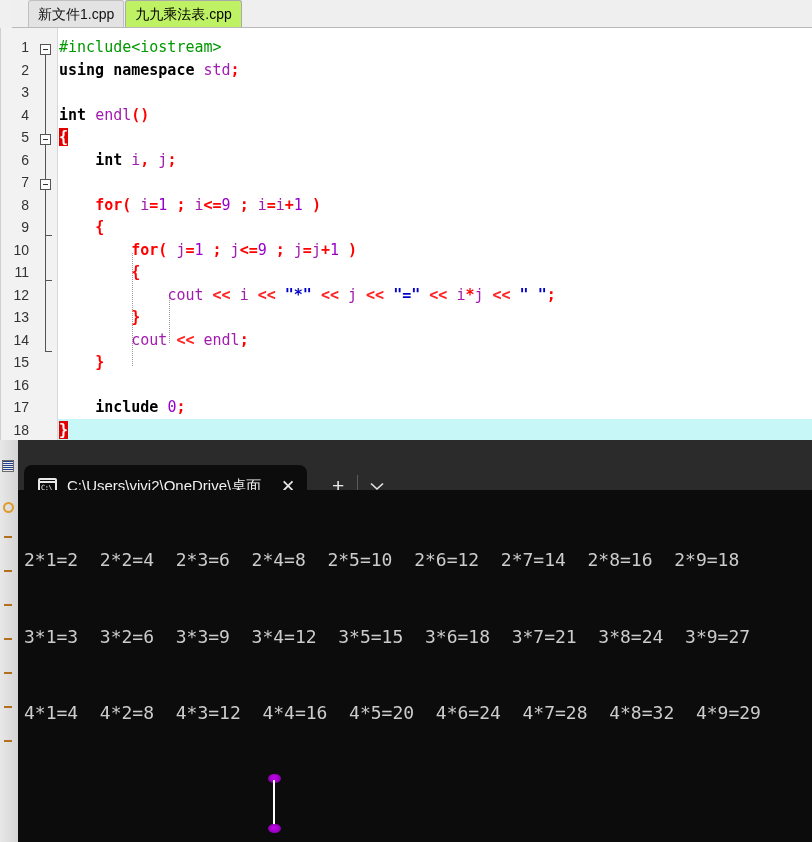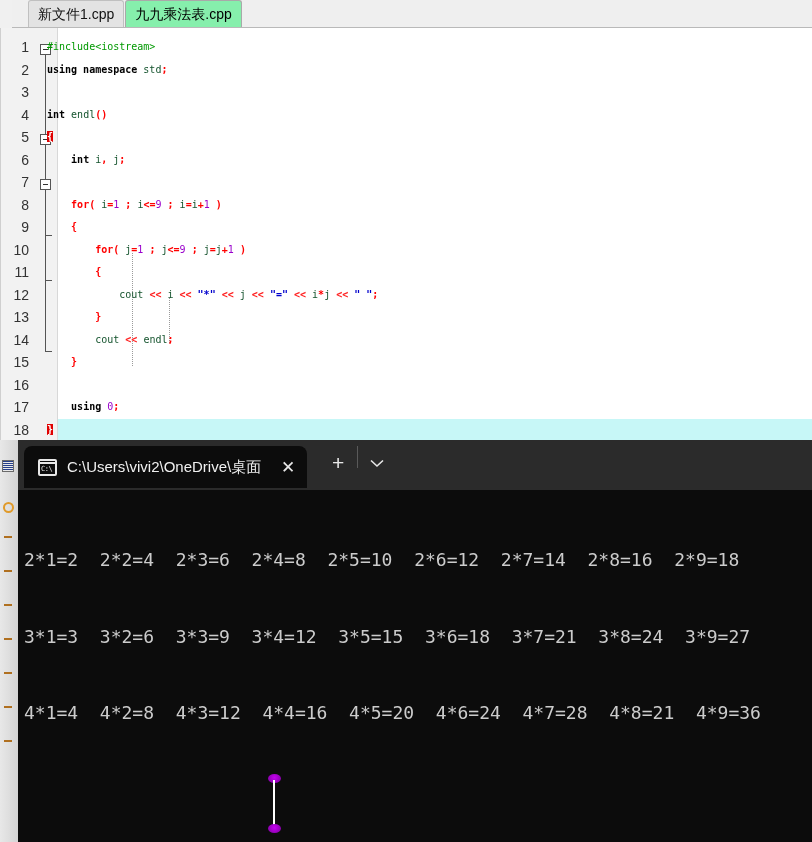--- a/index.html
+++ b/index.html
@@ -47,21 +47,21 @@
     background: #e3e3e3;
     border: 1px solid #c0c0c0;
     border-bottom: none;
     border-radius: 3px 3px 0 0;
     margin-right: 1px;
     white-space: nowrap;
     cursor: pointer;
     font-family: "Liberation Sans", sans-serif;
   }
   .ide-tab.active {
-    background: #86efac;
+    background: #bef264;
     color: #000;
     border-color: #a9a9a9;
     position: relative;
     z-index: 2;
     text-align: center;
   }
 
   .editor-wrap {
     position: absolute;
     left: 0; top: 28px;
@@ -118,37 +118,37 @@
     height: 22.5px;
     line-height: 22.5px;
     text-align: right;
     font-family: "Liberation Sans", sans-serif;
     font-size: 14px;
     color: #333;
   }
 
   .code-text {
     position: absolute;
-    left: 46px; top: 0;
+    left: 58px; top: 0;
     height: 22.5px;
     line-height: 22.5px;
     font-family: "DejaVu Sans Mono", monospace;
-    font-size: 10px;
+    font-size: 15px;
     white-space: pre;
     color: #000;
   }
 
   
   .k  { color: #000000; font-weight: bold; }           
   .pp { color: #009900; }                               
   .pn { color: #ff0000; font-weight: bold; }            
   .num{ color: #9900cc; }                               
   .str{ color: #0000cc; font-weight: bold; }            
   .op { color: #ff2222; font-weight: bold; }            
-  .id { color: #14532d; }
+  .id { color: #a21caf; }
   .brace-hl {
     color: #ffffff;
     background: #e00000;
     font-weight: bold;
   }
 
   
   .fold-box {
     position: absolute;
     width: 11px; height: 11px;
@@ -221,25 +221,26 @@
     position: absolute;
     left: 18px;
     top: 440px;
     width: 794px;
     height: 402px;
     background: #2b2b2b;
     overflow: hidden;
   }
   .term-tabbar {
     position: absolute;
-    left: 0; top: 6px;
+    left: 0; top: 17px;
     width: 698px;
     height: 50px;
     background: #2b2b2b;
     display: flex;
+    align-items: flex-end;
   }
   .term-tab {
     margin-left: 6px;
     height: 42px;
     background: #0c0c0c;
     border-radius: 8px 8px 0 0;
     display: flex;
     align-items: center;
     padding: 0 6px 0 14px;
     color: #f0f0f0;
@@ -449,21 +450,21 @@
           <div class="code-text">    <span class="pn">}</span></div>
         </div>
 
         <div class="ln-row" style="top:345.5px;">
           <div class="ln-num">16</div>
           <div class="code-text"></div>
         </div>
 
         <div class="ln-row" style="top:368px;">
           <div class="ln-num">17</div>
-          <div class="code-text">    <span class="k">using</span> <span class="num">0</span><span class="pn">;</span></div>
+          <div class="code-text">    <span class="k">include</span> <span class="num">0</span><span class="pn">;</span></div>
         </div>
 
         <div class="ln-row current" style="top:390.5px;">
           <div class="line-hl"></div>
           <div class="ln-num">18</div>
           <div class="code-text"><span class="brace-hl">}</span></div>
         </div>
 
       </div>
     </div>
@@ -495,21 +496,21 @@
       <div class="term-dropdown">
         <svg width="14" height="9" viewBox="0 0 14 9" aria-hidden="true">
           <polyline points="1,1.5 7,7 13,1.5" fill="none" stroke="#e8e8e8" stroke-width="1.6"></polyline>
         </svg>
       </div>
     </div>
 
     <div class="term-body">
       <div class="term-line">2*1=2  2*2=4  2*3=6  2*4=8  2*5=10  2*6=12  2*7=14  2*8=16  2*9=18  </div>
       <div class="term-line">3*1=3  3*2=6  3*3=9  3*4=12  3*5=15  3*6=18  3*7=21  3*8=24  3*9=27  </div>
-      <div class="term-line">4*1=4  4*2=8  4*3=12  4*4=16  4*5=20  4*6=24  4*7=28  4*8=21  4*9=36  </div>
+      <div class="term-line">4*1=4  4*2=8  4*3=12  4*4=16  4*5=20  4*6=24  4*7=28  4*8=32  4*9=29  </div>
       
       
       
       
       
       <div class="term-line"></div>
       
       
       
     </div>

